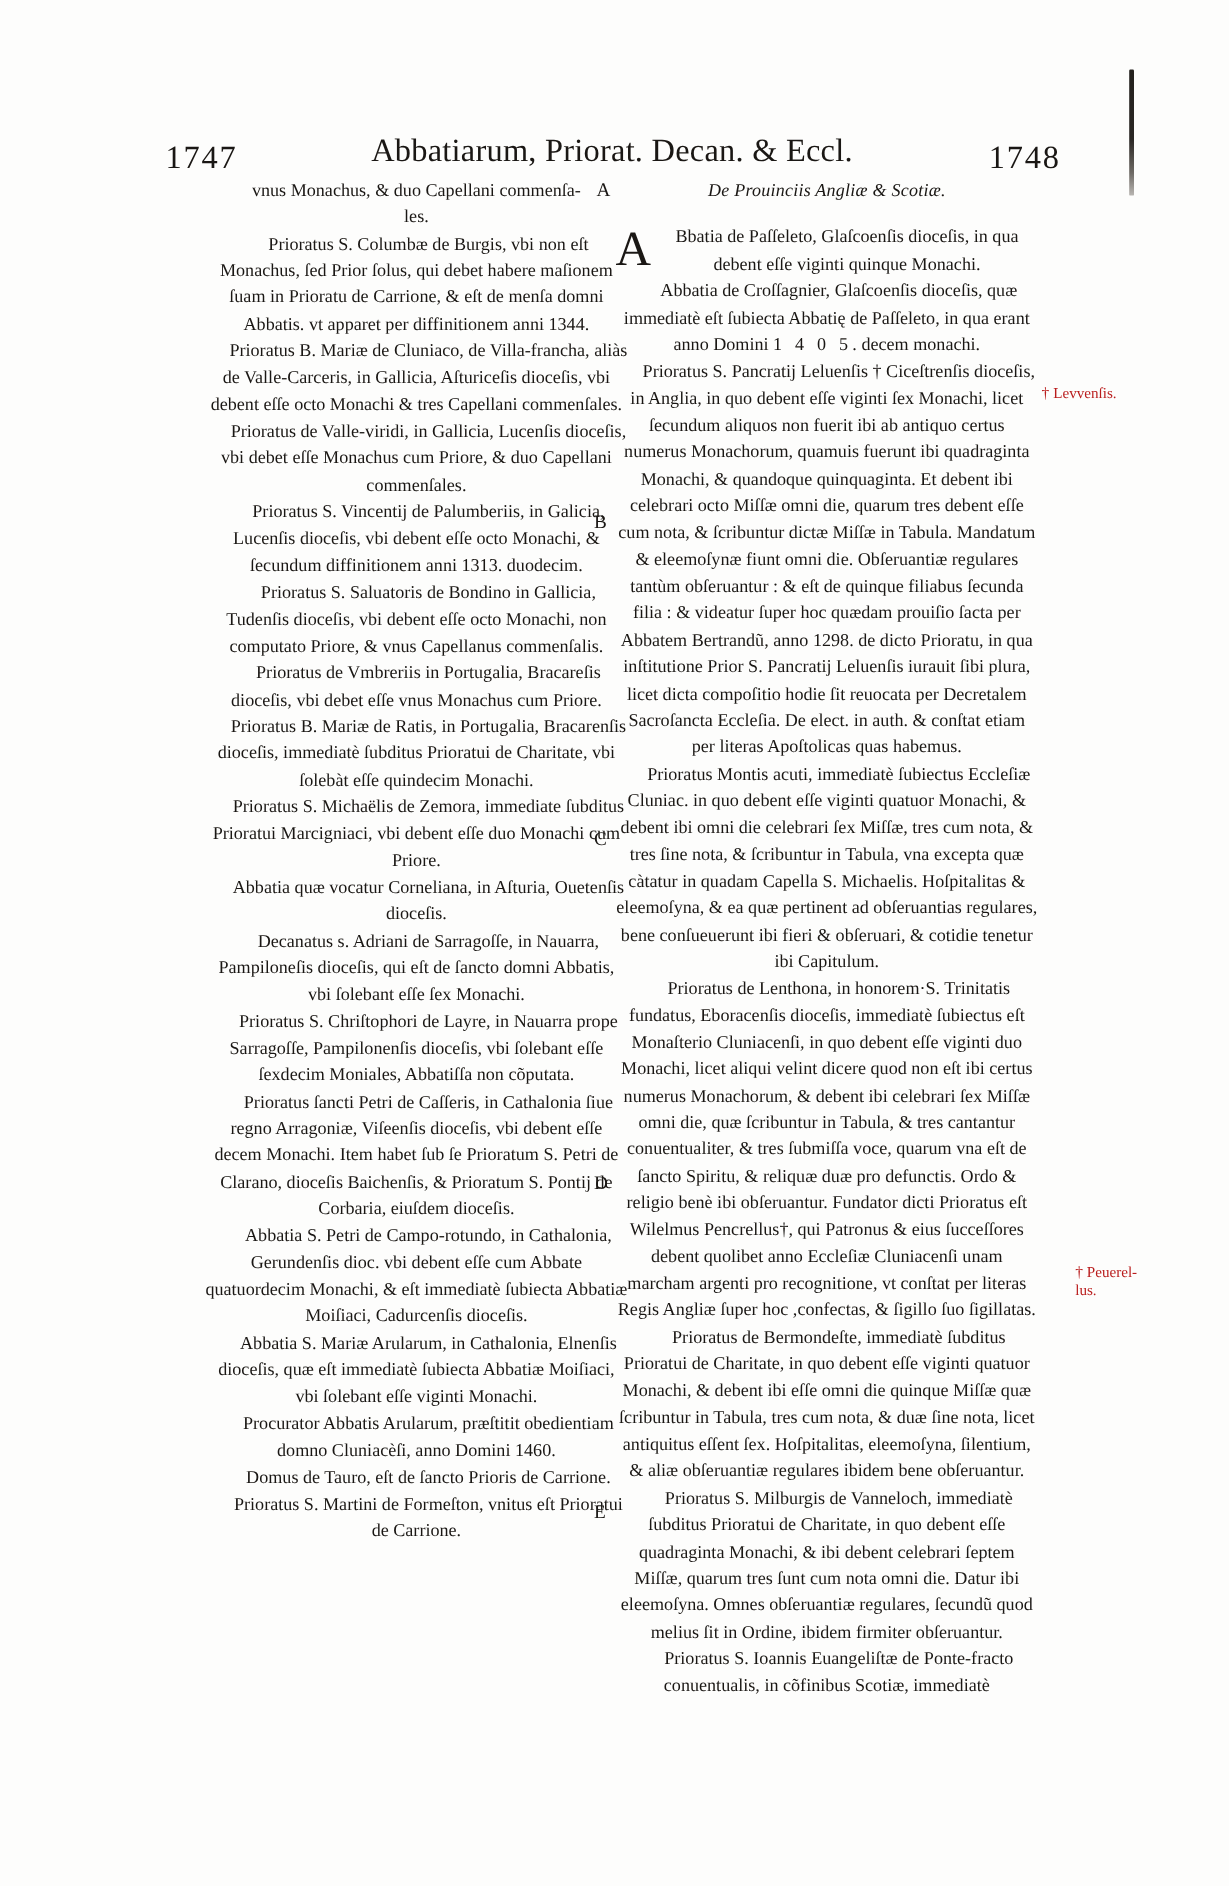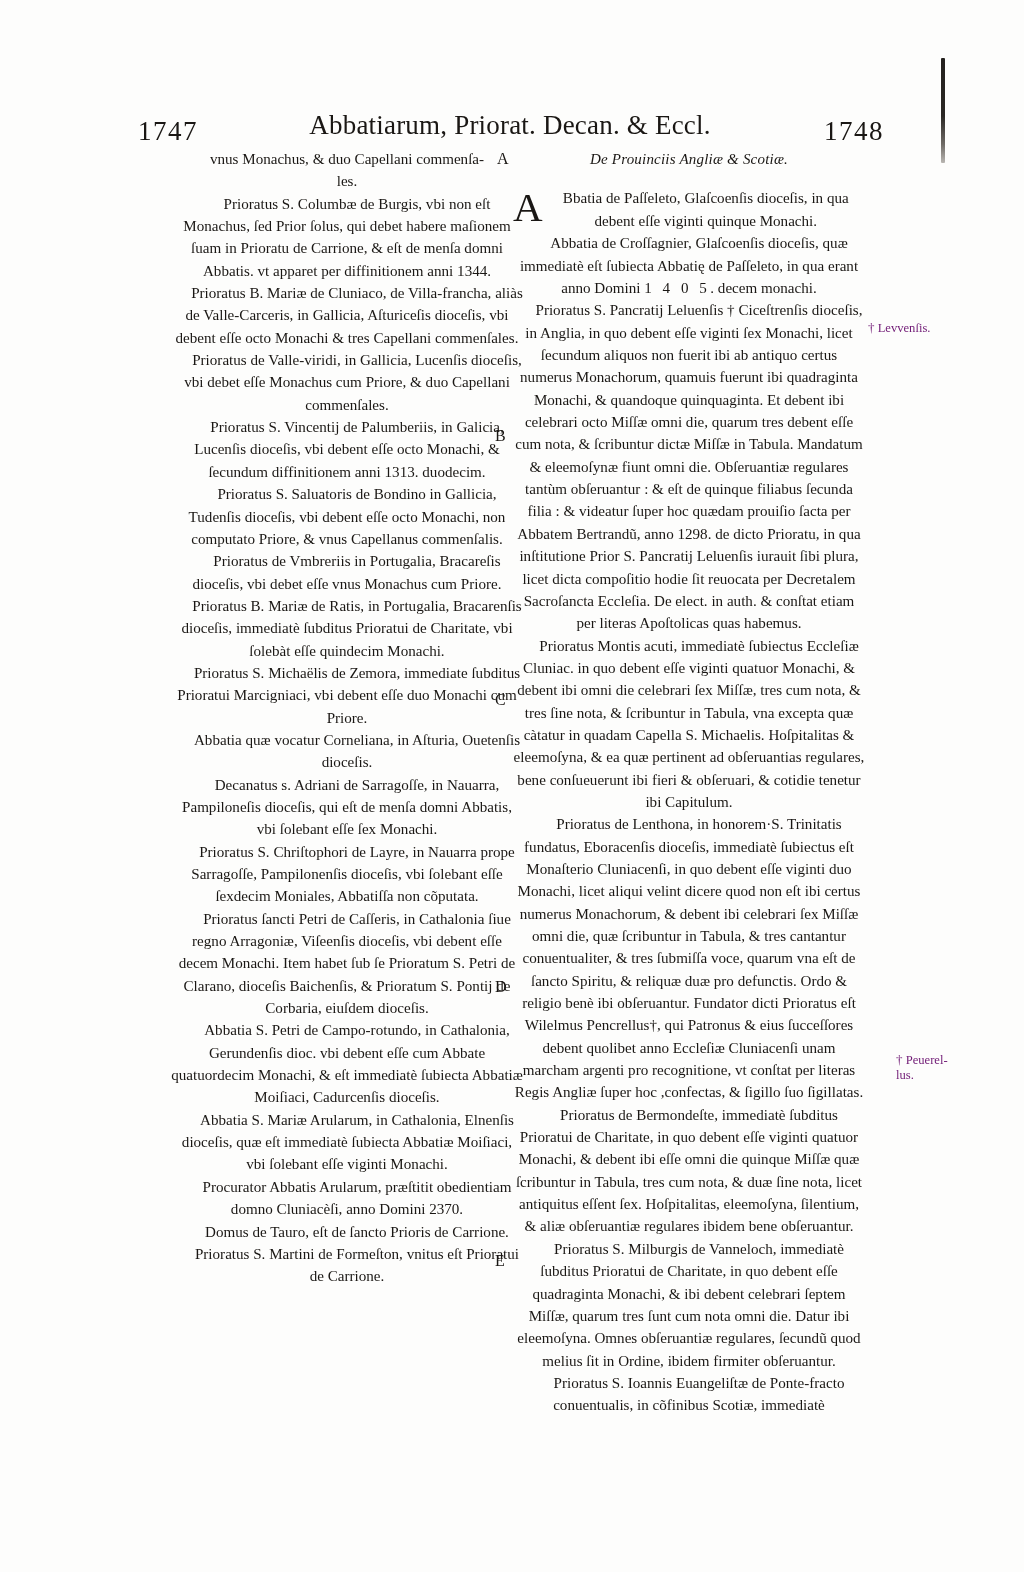--- a/index.html
+++ b/index.html
@@ -112,21 +112,21 @@
     position: absolute;
     font-size: 16px;
     color: #1a1714;
   }
 
   
   .sidenote {
     position: absolute;
     font-size: 12.6px;
     line-height: 15px;
-    color: #701a75;
+    color: #b91c1c;
     width: 70px;
   }
   .dagger { font-size: 13px; }
 </style>
 </head>
 <body>
 
 <div class="page">
 
   <div class="scan-edge"></div>
@@ -159,26 +159,26 @@
     <p class="no-indent">les.</p>
     <p>Prioratus S. Columbæ de Burgis, vbi non eſt Monachus, ſed Prior ſolus, qui debet habere maſionem ſuam in Prioratu de Carrione, &amp; eſt de menſa domni Abbatis. vt apparet per diffinitionem anni 1344.</p>
     <p>Prioratus B. Mariæ de Cluniaco, de Villa-francha, aliàs de Valle-Carceris, in Gallicia, Aſturiceſis dioceſis, vbi debent eſſe octo Monachi &amp; tres Capellani commenſales.</p>
     <p>Prioratus de Valle-viridi, in Gallicia, Lucenſis dioceſis, vbi debet eſſe Monachus cum Priore, &amp; duo Capellani commenſales.</p>
     <p>Prioratus S. Vincentij de Palumberiis, in Galicia, Lucenſis dioceſis, vbi debent eſſe octo Monachi, &amp; ſecundum diffinitionem anni 1313. duodecim.</p>
     <p>Prioratus S. Saluatoris de Bondino in Gallicia, Tudenſis dioceſis, vbi debent eſſe octo Monachi, non computato Priore, &amp; vnus Capellanus commenſalis.</p>
     <p>Prioratus de Vmbreriis in Portugalia, Bracareſis dioceſis, vbi debet eſſe vnus Monachus cum Priore.</p>
     <p>Prioratus B. Mariæ de Ratis, in Portugalia, Bracarenſis dioceſis, immediatè ſubditus Prioratui de Charitate, vbi ſolebàt eſſe quindecim Monachi.</p>
     <p>Prioratus S. Michaëlis de Zemora, immediate ſubditus Prioratui Marcigniaci, vbi debent eſſe duo Monachi cum Priore.</p>
     <p>Abbatia quæ vocatur Corneliana, in Aſturia, Ouetenſis dioceſis.</p>
-    <p>Decanatus s. Adriani de Sarragoſſe, in Nauarra, Pampiloneſis dioceſis, qui eſt de menſa domni Abbatis, vbi ſolebant eſſe ſex Monachi.</p>
+    <p>Decanatus s. Adriani de Sarragoſſe, in Nauarra, Pampiloneſis dioceſis, qui eſt de ſancto domni Abbatis, vbi ſolebant eſſe ſex Monachi.</p>
     <p>Prioratus S. Chriſtophori de Layre, in Nauarra prope Sarragoſſe, Pampilonenſis dioceſis, vbi ſolebant eſſe ſexdecim Moniales, Abbatiſſa non cõputata.</p>
     <p>Prioratus ſancti Petri de Caſſeris, in Cathalonia ſiue regno Arragoniæ, Viſeenſis dioceſis, vbi debent eſſe decem Monachi. Item habet ſub ſe Prioratum S. Petri de Clarano, dioceſis Baichenſis, &amp; Prioratum S. Pontij de Corbaria, eiuſdem dioceſis.</p>
     <p>Abbatia S. Petri de Campo-rotundo, in Cathalonia, Gerundenſis dioc. vbi debent eſſe cum Abbate quatuordecim Monachi, &amp; eſt immediatè ſubiecta Abbatiæ Moiſiaci, Cadurcenſis dioceſis.</p>
     <p>Abbatia S. Mariæ Arularum, in Cathalonia, Elnenſis dioceſis, quæ eſt immediatè ſubiecta Abbatiæ Moiſiaci, vbi ſolebant eſſe viginti Monachi.</p>
-    <p>Procurator Abbatis Arularum, præſtitit obedientiam domno Cluniacèſi, anno Domini 2370.</p>
+    <p>Procurator Abbatis Arularum, præſtitit obedientiam domno Cluniacèſi, anno Domini 1460.</p>
     <p>Domus de Tauro, eſt de ſancto Prioris de Carrione.</p>
     <p>Prioratus S. Martini de Formeſton, vnitus eſt Prioratui de Carrione.</p>
   </div>
 
   <div class="col col-right">
 
     <p class="section-head">De Prouinciis Angliæ &amp; Scotiæ.</p>
 
     <p class="dropcap-para">
       <span class="dropcap">A</span><span>Bbatia de Paſſeleto, Glaſcoenſis dioceſis, in qua debent eſſe viginti quinque Monachi.</span>

